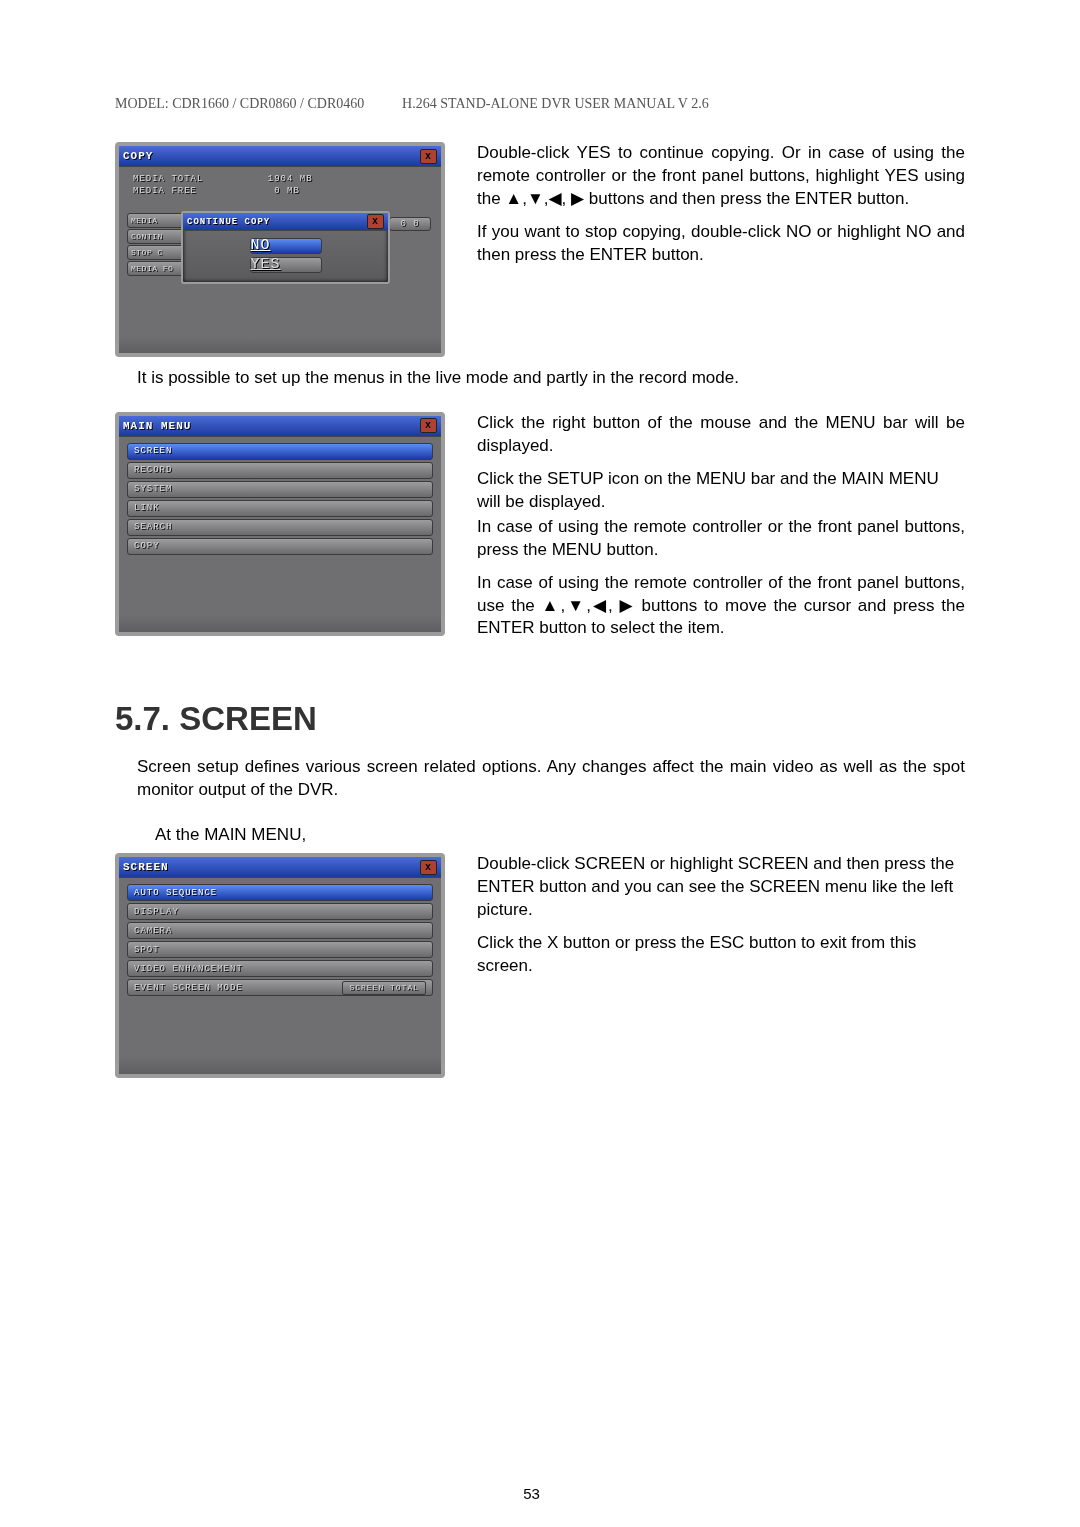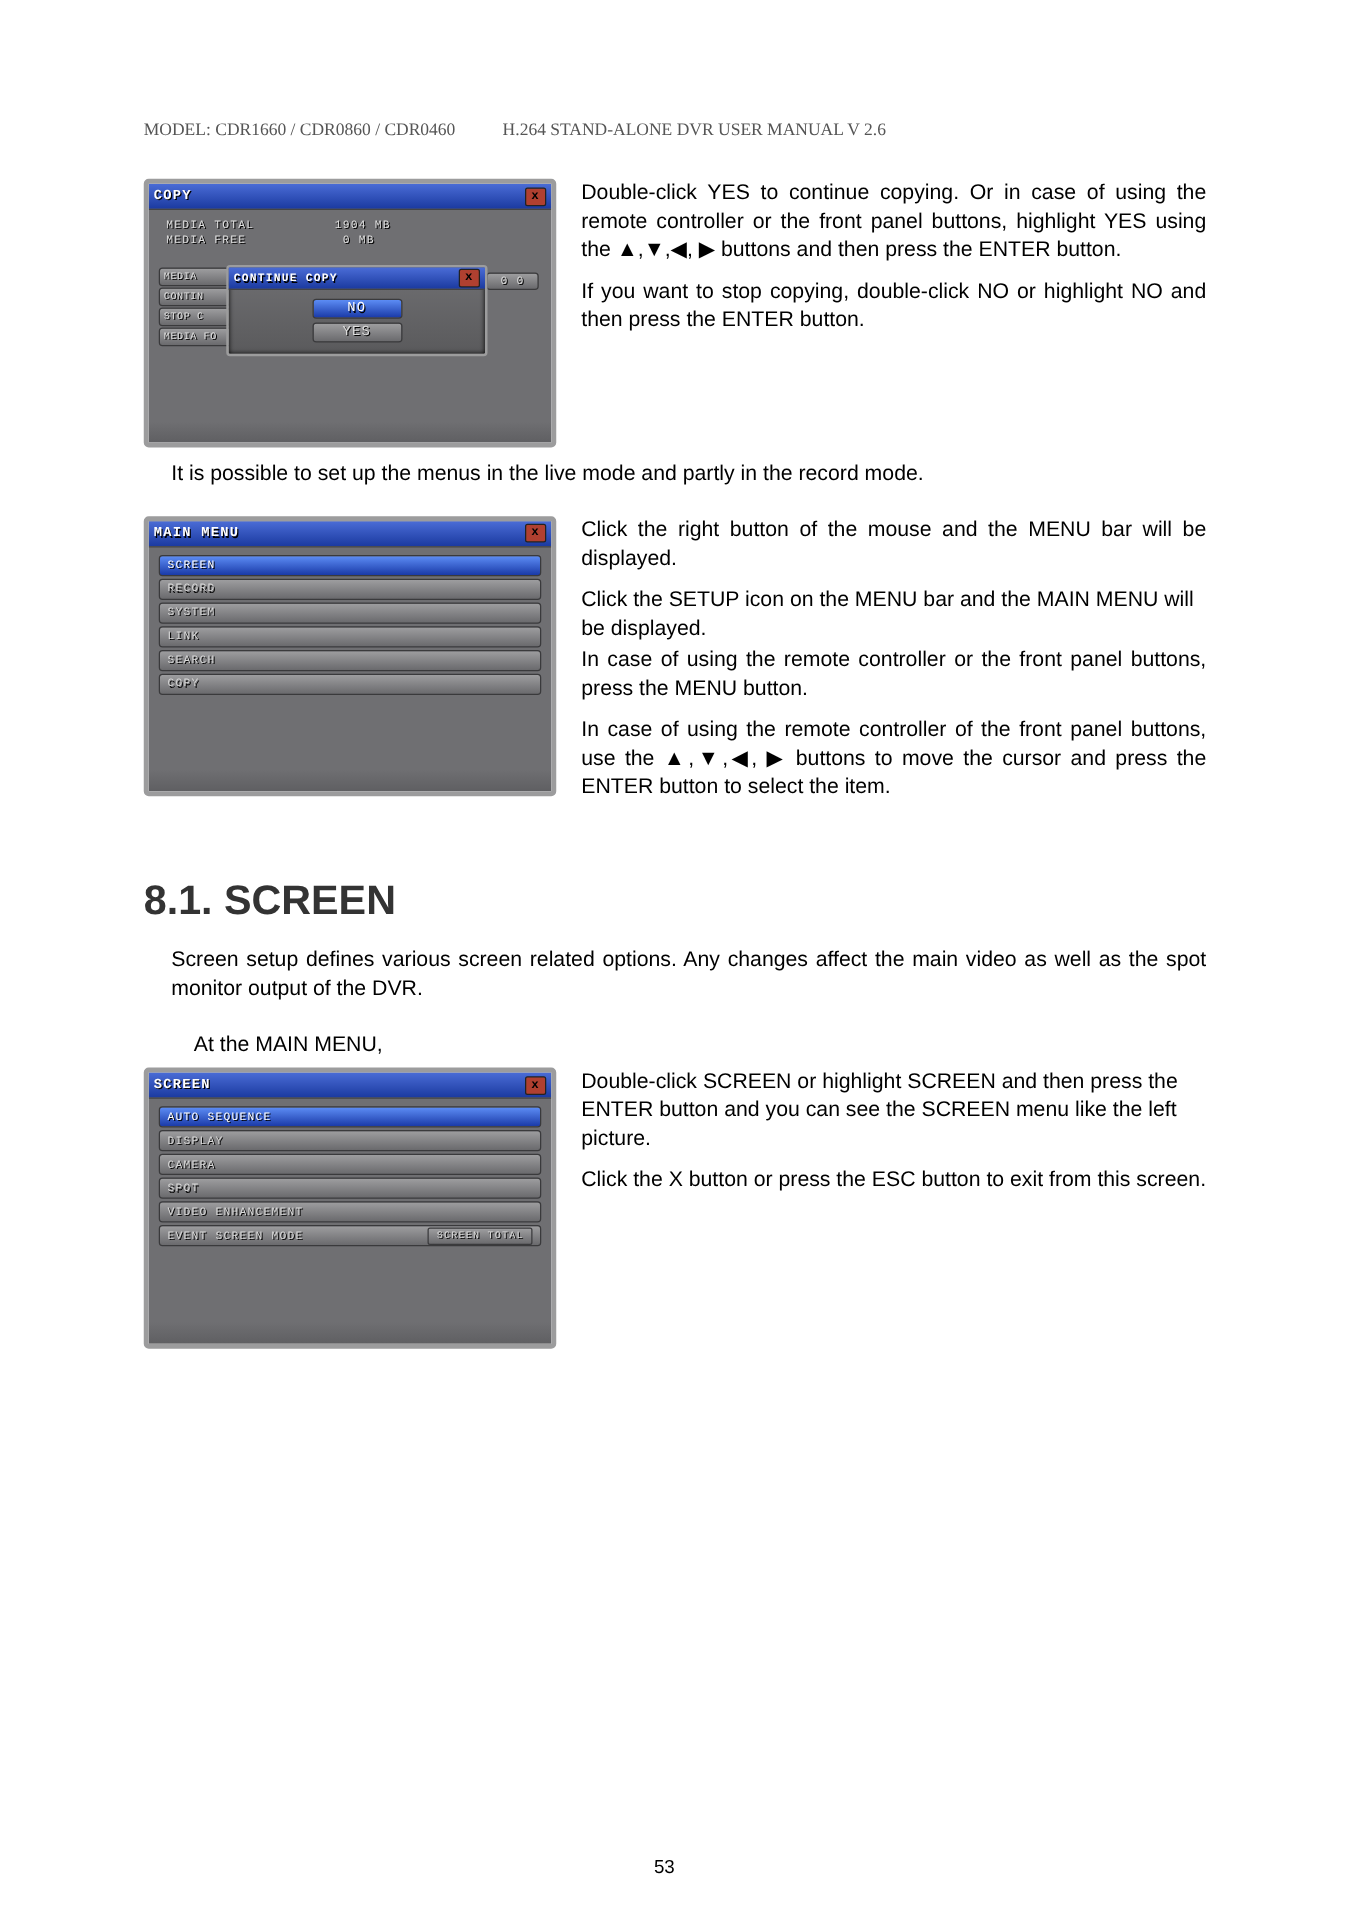--- a/index.html
+++ b/index.html
@@ -26,21 +26,21 @@
   .header-model {
     font-family: Georgia, serif;
     color: #555;
   }
   .header-sep  { display:inline-block; width: 30px; }
   .header-doc {
     font-family: Georgia, serif;
     color: #555;
   }
   
-  .row { display: flex; gap: 20px; margin-bottom: 10px; }
+  .row { display: flex; gap: 32px; margin-bottom: 10px; }
   .row .panel-col { flex: 0 0 330px; }
   .row .text-col  { flex: 1; }
   .para { margin: 0 0 10px 0; line-height: 1.35; }
   .para.just { text-align: justify; }
   .h1 {
     font-size: 40px;
     font-weight: bold;
     color: #333;
     margin: 110px 0 20px 0;
   }
@@ -172,25 +172,25 @@
     box-shadow: 0 0 4px #000 inset;
   }
   .sub-dialog .tbar { height: 17px; }
   .sub-dialog .dlg-body { padding: 4px 0 6px; }
   .dlg-btn {
     width: 70px; height: 14px;
     margin: 3px auto;
     background: linear-gradient(#9d9d9f,#6a6a6d);
     border: 1px solid #3a3a3c;
     border-radius: 3px;
-    text-align: center;
-    font-size: 11px;
+    font-size: 15px;
     line-height: 14px;
     color: #ddd;
     text-shadow: 1px 1px 0 #000;
+    text-decoration: underline;
   }
   .dlg-btn.sel { background: linear-gradient(#5c8cf4,#1a3aa8); color:#fff; }
 
   .panel-empty { height: 70px; }
 
   
   .h-copy   { height: 215px; }
   .h-main   { height: 224px; }
   .h-screen { height: 225px; }
 </style>
@@ -275,21 +275,21 @@
       </div>
     </div>
     <div class="text-col">
       <p class="para just">Click the right button of the mouse and the MENU bar will be displayed.</p>
       <p class="para" style="margin-bottom:2px">Click the SETUP icon on the MENU bar and the MAIN MENU will be displayed.</p>
       <p class="para just">In case of using the remote controller or the front panel buttons, press the MENU button.</p>
       <p class="para just">In case of using the remote controller of the front panel buttons, use the ▲,▼,◀, ▶ buttons to move the cursor and press the ENTER button to select the item.</p>
     </div>
   </div>
 
-  <div class="h2">8.1. SCREEN</div>
+  <div class="h2">5.7. SCREEN</div>
   <p class="para intro" style="text-align:justify">Screen setup defines various screen related options.   Any changes affect the main video as well as the spot monitor output of the DVR.</p>
   <p class="para at-main">At the MAIN MENU,</p>
 
   <div class="row">
     <div class="panel-col">
       <div class="dvr-panel h-screen">
         <div class="tbar">
           <span class="title">SCREEN</span>
           <span class="close-btn">x</span>
         </div>

